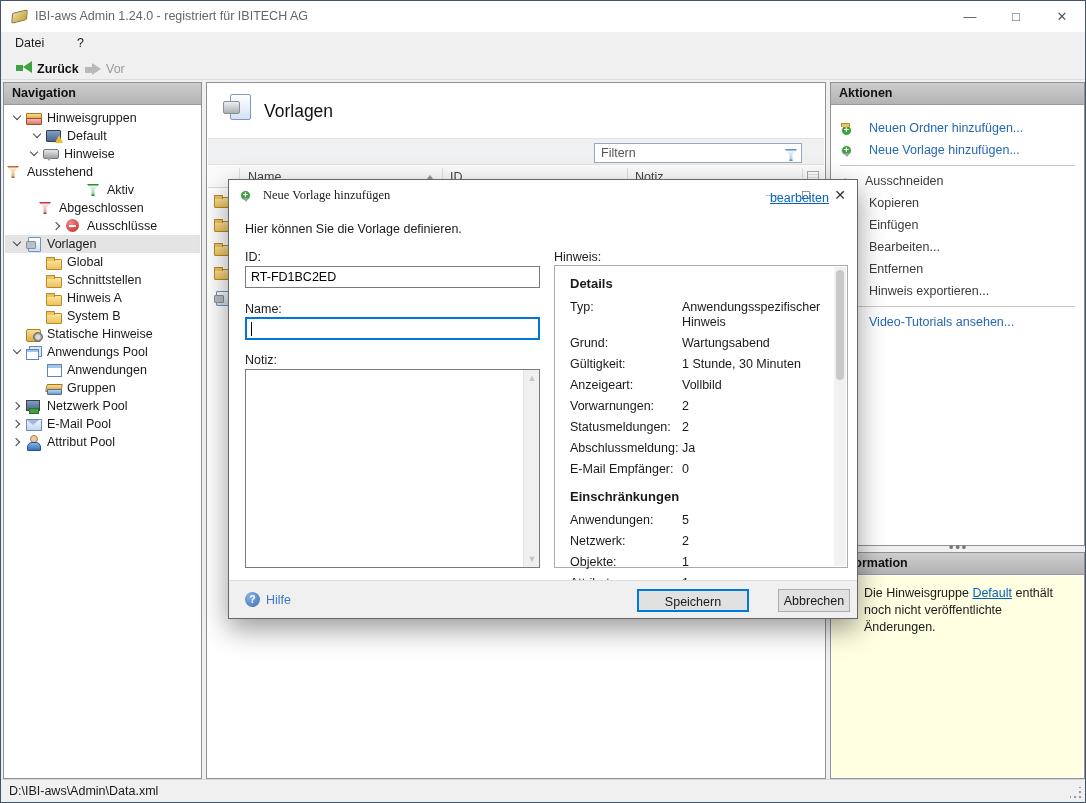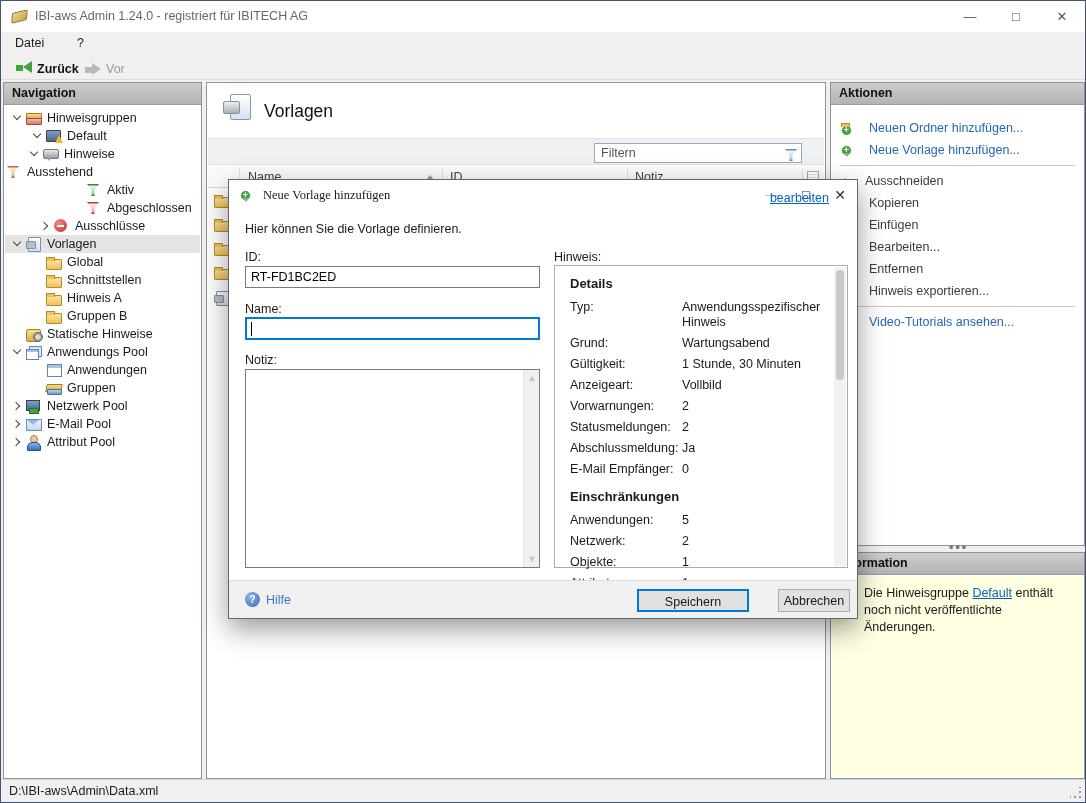--- a/index.html
+++ b/index.html
@@ -198,27 +198,27 @@
             <span class="funnel fu-or"></span>
           </span>
         <span class="tlabel">Ausstehend</span>
       </div>
       <div class="trow" style="padding-left:80px;">
         <span class="tico i-funnel">
             <span class="funnel fu-gr"></span>
           </span>
         <span class="tlabel">Aktiv</span>
       </div>
-      <div class="trow" style="padding-left:80px;">
+      <div class="trow" style="padding-left:32px;">
         <span class="tico i-funnel">
             <span class="funnel fu-re"></span>
           </span>
         <span class="tlabel">Abgeschlossen</span>
       </div>
-      <div class="trow" style="padding-left:32px;text-align:center;">
+      <div class="trow" style="padding-left:44px;text-align:center;">
         <span class="chev-box">
             <span class="chev right"></span>
           </span>
         <span class="tico i-minus"></span>
         <span class="tlabel">Ausschlüsse</span>
       </div>
       <div class="trow sel" style="padding-left:4px;">
         <span class="chev-box">
             <span class="chev down"></span>
           </span>
@@ -232,21 +232,21 @@
       <div class="trow" style="padding-left:40px;">
         <span class="tico i-folder"></span>
         <span class="tlabel">Schnittstellen</span>
       </div>
       <div class="trow" style="padding-left:40px;">
         <span class="tico i-folder"></span>
         <span class="tlabel">Hinweis A</span>
       </div>
       <div class="trow" style="padding-left:40px;">
         <span class="tico i-folder"></span>
-        <span class="tlabel">Gruppen B</span>
+        <span class="tlabel">System B</span>
       </div>
       <div class="trow" style="padding-left:20px;">
         <span class="tico i-gearbox"></span>
         <span class="tlabel">Statische Hinweise</span>
       </div>
       <div class="trow" style="padding-left:4px;">
         <span class="chev-box">
             <span class="chev down"></span>
           </span>
         <span class="tico i-appwin"></span>

